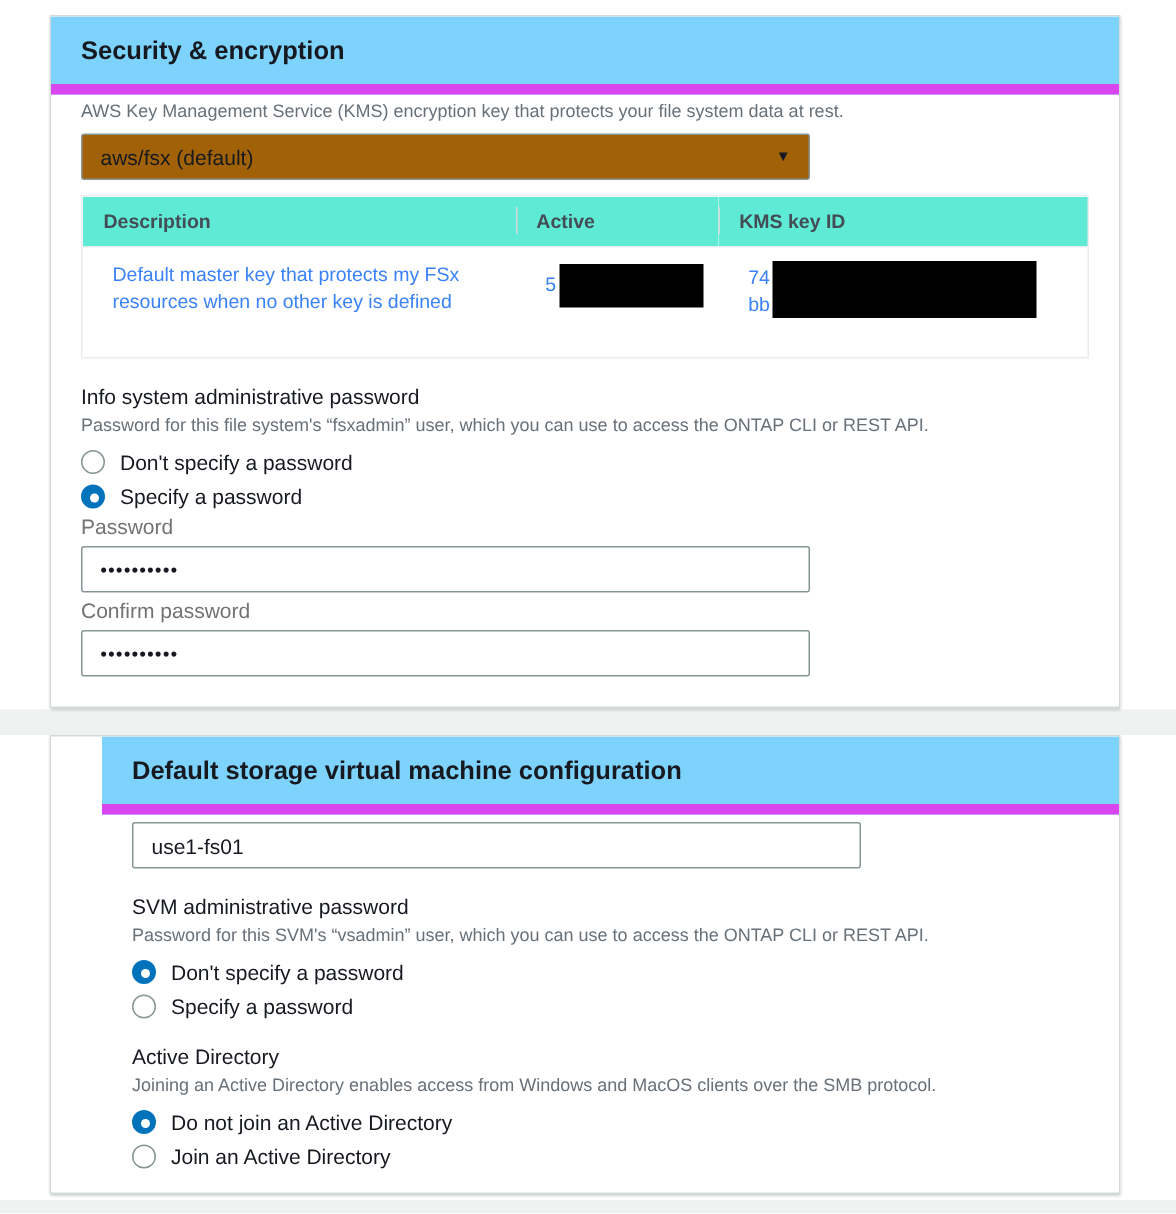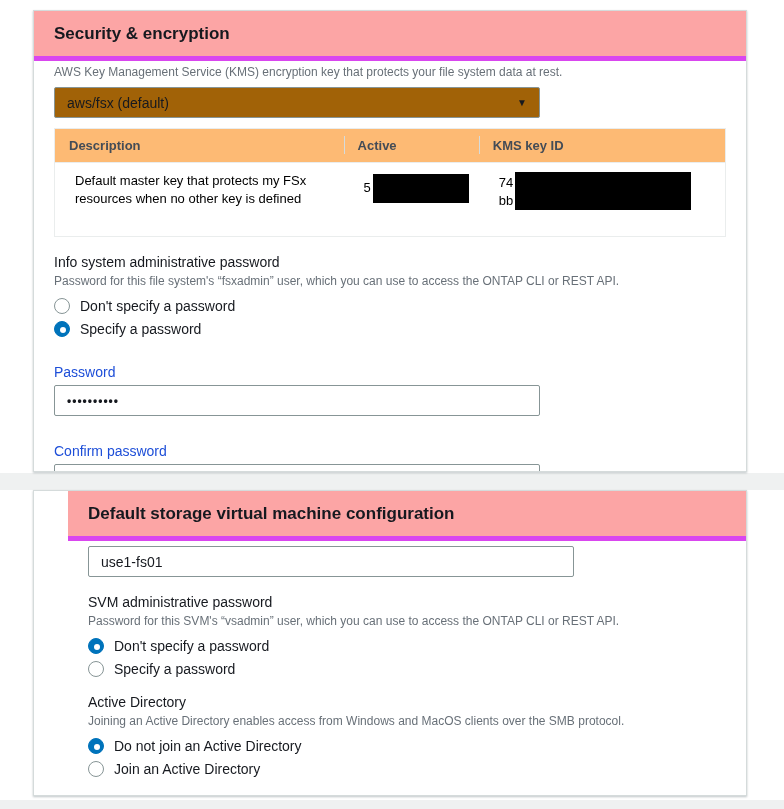--- a/index.html
+++ b/index.html
@@ -22,22 +22,22 @@
     background: #ffffff;
     border: 1px solid #d5dbdb;
     box-shadow: 0 1px 2px 0 rgba(0,28,36,0.25);
     border-radius: 0;
     overflow: hidden;
   }
   .card-1 { top: 10px; height: 462px; }
   .card-2 { top: 490px; height: 306px; padding-left: 34px; }
 
   .card-header {
-    background: #fca5a5;
-    border-bottom: 5px solid #d946ef;
+    background: #7dd3fc;
+    border-bottom: 7px solid #d946ef;
     padding: 13px 20px 12px 20px;
   }
   .card-title { font-size: 17px; font-weight: 700; color: #16191f; }
 
   .card-body { padding: 0 20px 20px 20px; }
 
   .field-label-row { margin-top: 18px; display: flex; align-items: baseline; gap: 10px; }
   .field-label { font-size: 14px; color: #16191f; }
   .info-link { font-size: 12px; font-weight: 700; color: #0073bb; cursor: pointer; text-decoration: none; }
   .field-desc { margin-top: 3px; font-size: 12px; color: #687078; line-height: 16px; }
@@ -55,41 +55,41 @@
   .select-value { font-size: 14px; color: #16191f; }
   .select-caret { font-size: 10px; color: #16191f; line-height: 1; }
 
   .kms-table {
     margin-top: 10px;
     width: 100%;
     border: 1px solid #eaeded;
     border-collapse: collapse;
     font-size: 13px;
   }
-  .kms-table thead tr { background: #fdba74; margin-left: 38px; }
+  .kms-table thead tr { background: #5eead4; margin-left: 38px; }
   .kms-table th {
     text-align: left;
     font-size: 13px; font-weight: 700; color: #444c56;
     padding: 9px 10px 9px 14px;
     position: relative;
   }
   .kms-table th.sep::before {
     content: "";
     position: absolute; left: 0; top: 7px;
     width: 1px; height: 18px;
     background: #d5dbdb;
   }
   .kms-table th:nth-child(1) { width: 45%; }
   .kms-table th:nth-child(2) { width: 18%; }
   .kms-table th:nth-child(3) { width: 37%; }
   .kms-table td {
     border-top: 1px solid #eaeded;
     padding: 9px 10px 26px 20px;
     vertical-align: top;
-    color: #000000;
+    color: #3b82f6;
     line-height: 18px;
   }
   .desc-cell { max-width: 280px; }
   .blackbox { background: #000000; display: inline-block; }
   .account-cell-inner { display: flex; align-items: center; }
   .account-box { width: 96px; height: 29px; margin-left: 2px; margin-top: 2px; }
   .kms-cell-inner { display: flex; align-items: flex-end; }
   .kms-lines div { line-height: 18px; }
   .kms-box { width: 176px; height: 38px; margin-left: 2px; }
 
@@ -106,21 +106,21 @@
   }
   .radio-circle.checked { background: #0073bb; border-color: #0073bb; }
   .radio-circle.checked::after {
     content: "";
     position: absolute; left: 5px; top: 5px;
     width: 6px; height: 6px; border-radius: 50%;
     background: #ffffff;
   }
   .radio-label { margin-left: 10px; font-size: 14px; color: #16191f; }
 
-  .input-label { margin-top: 27px; font-size: 14px; color: #1d4ed8; }
+  .input-label { margin-top: 4px; font-size: 14px; color: #737373; }
   .text-input {
     display: block;
     margin-top: 5px;
     width: 486px; height: 31px;
     border: 1px solid #879596;
     border-radius: 2px;
     padding: 0 12px;
     font-family: "Liberation Sans", sans-serif;
     font-size: 14px;
     color: #16191f;

